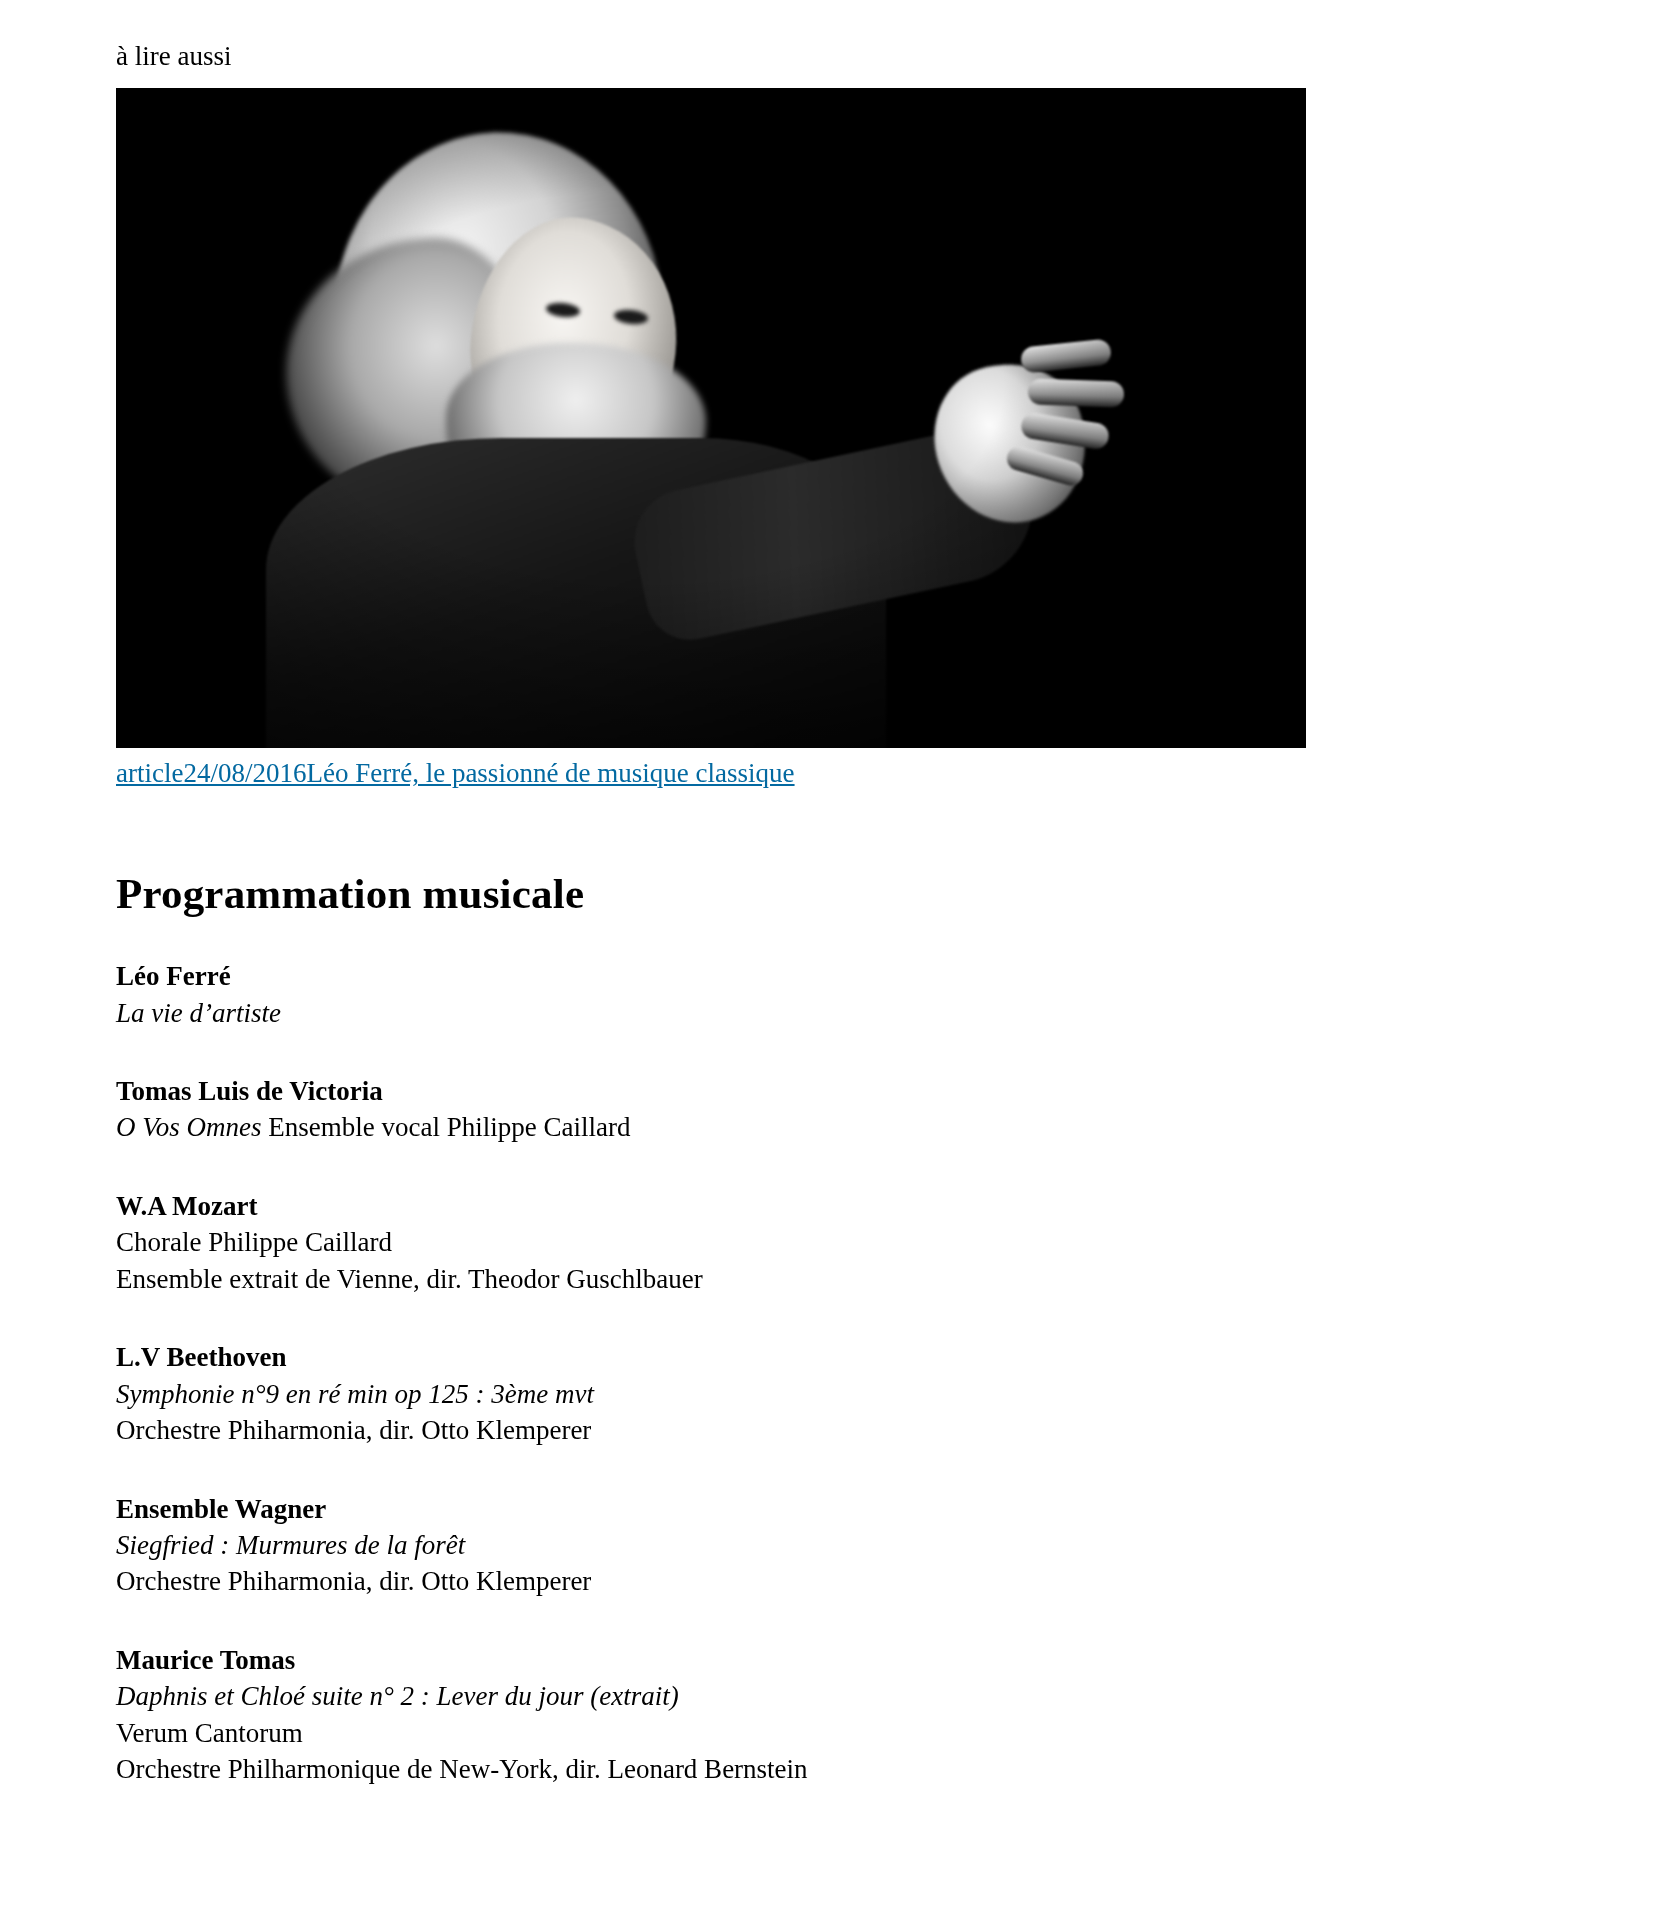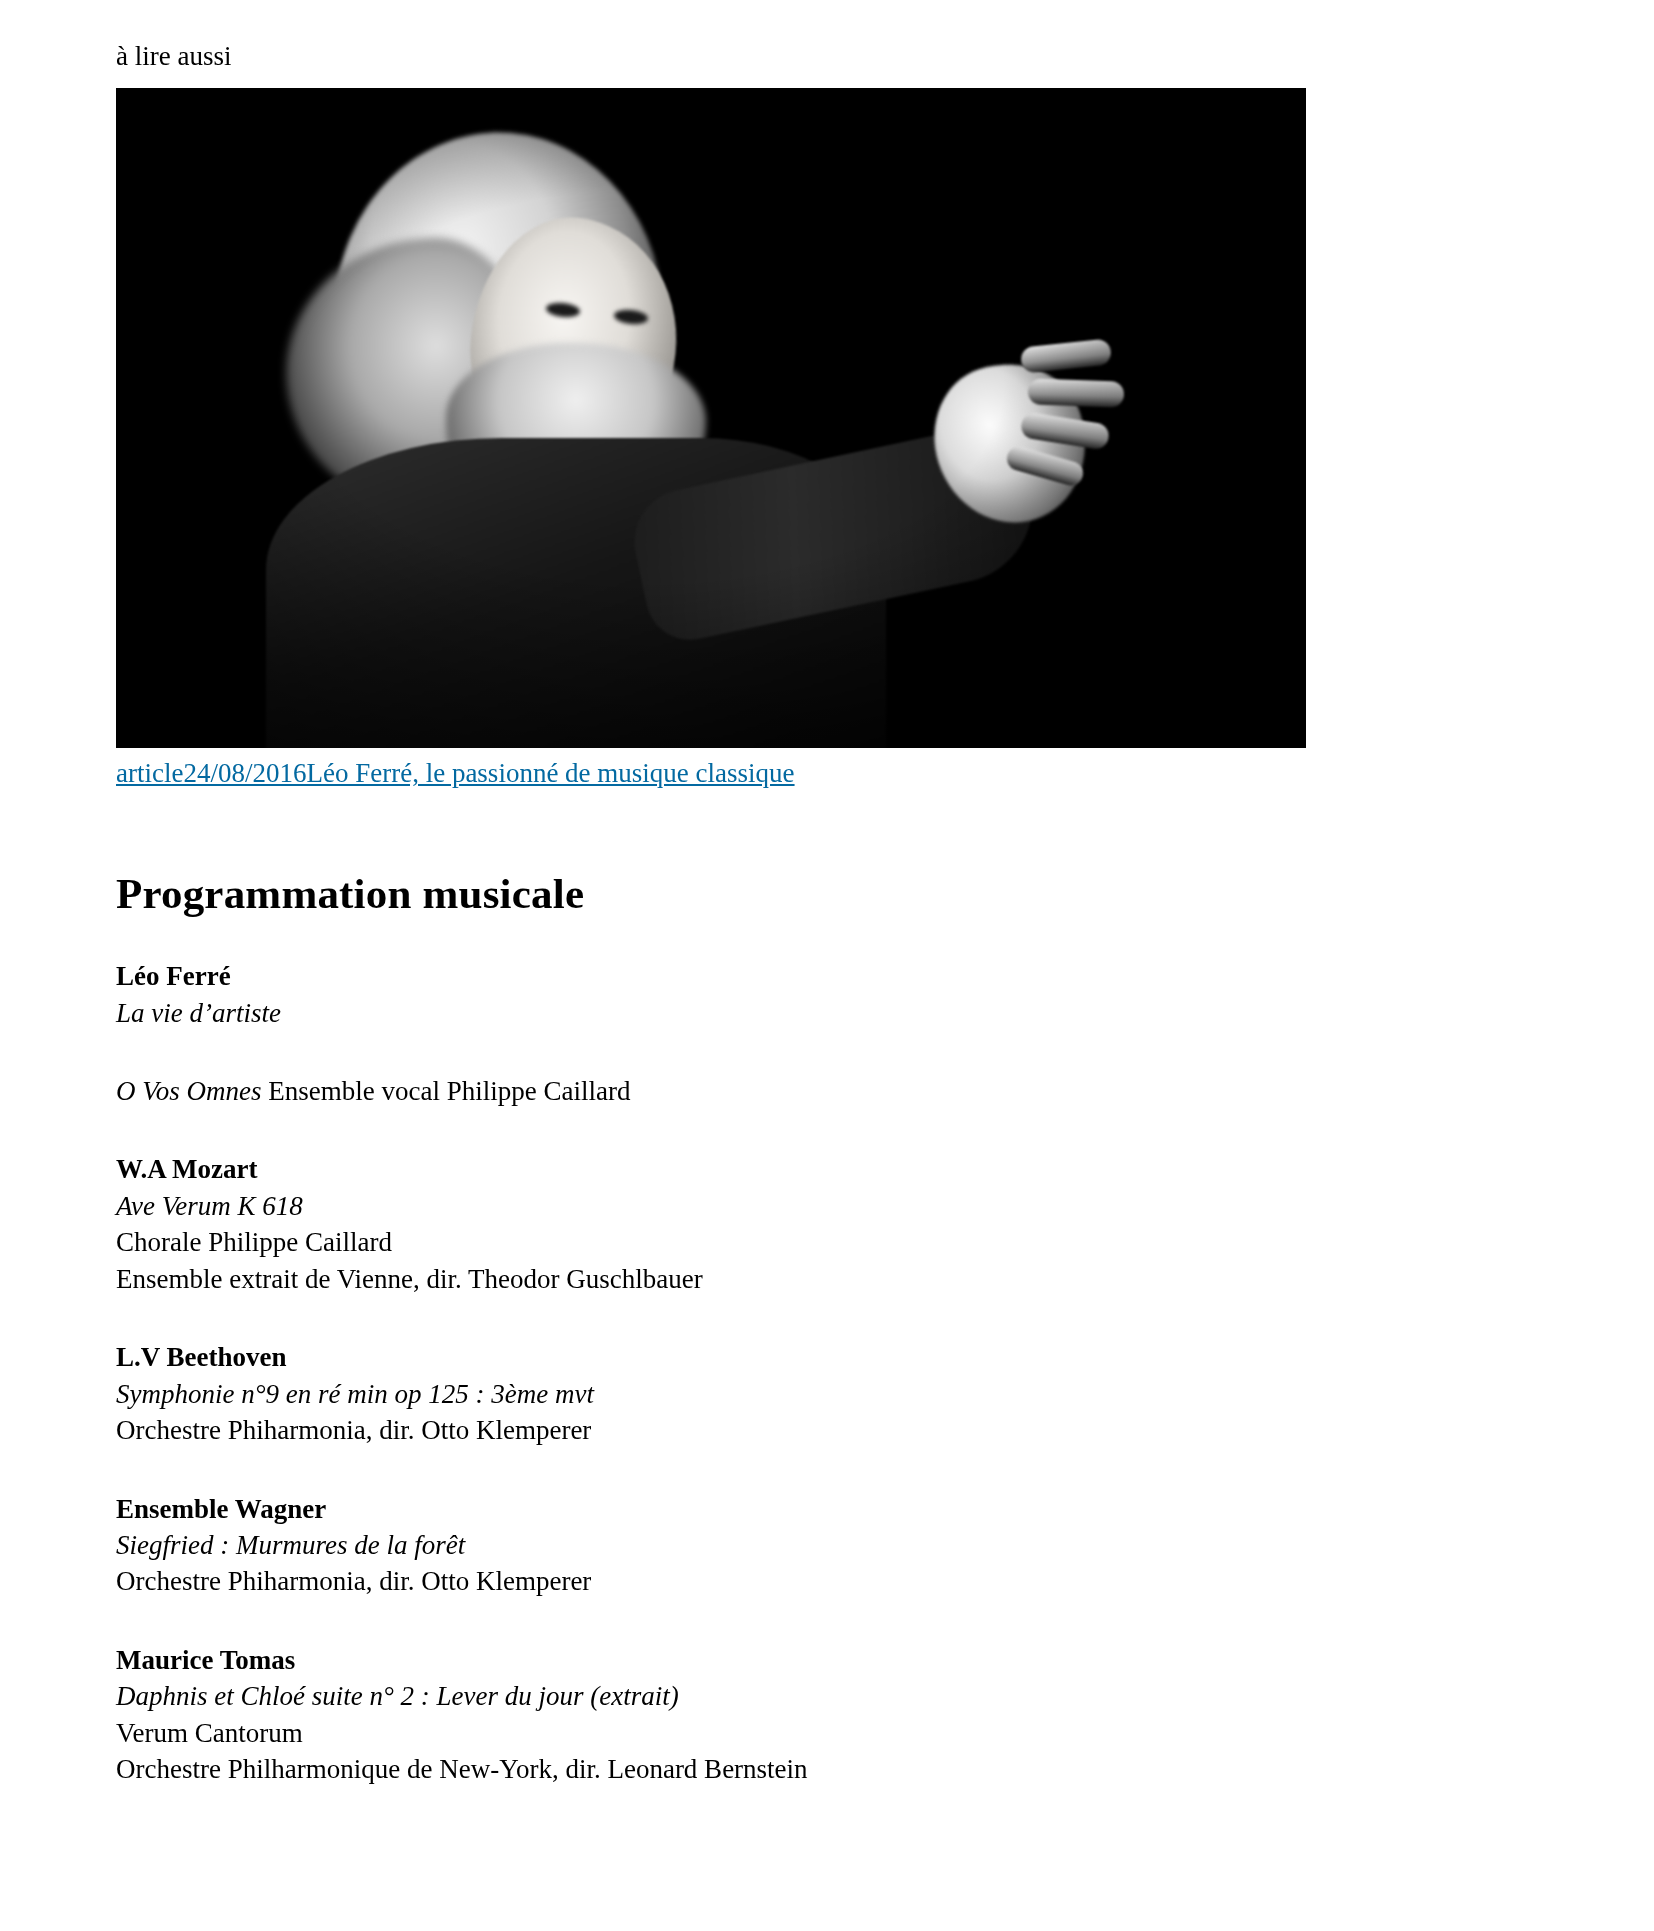--- a/index.html
+++ b/index.html
@@ -208,25 +208,25 @@
     </div>
 
     <h2 class="section-title">Programmation musicale</h2>
 
     <div id="programme-list">
         <div class="prog-entry">
           <div class="composer">Léo Ferré</div>
           <div class="line"><span class="work">La vie d’artiste</span></div>
         </div>
         <div class="prog-entry">
+          <div class="composer">Tomas Luis de Victoria</div>
           <div class="line"><span class="work">O Vos Omnes</span><span> Ensemble vocal Philippe Caillard</span></div>
         </div>
         <div class="prog-entry">
           <div class="composer">W.A Mozart</div>
-          <div class="line"><span class="work">Ave Verum K 618</span></div>
           <div class="line"><span>Chorale Philippe Caillard</span></div>
           <div class="line"><span>Ensemble extrait de Vienne, dir. Theodor Guschlbauer</span></div>
         </div>
         <div class="prog-entry">
           <div class="composer">L.V Beethoven</div>
           <div class="line"><span class="work">Symphonie n°9 en ré min op 125 : 3ème mvt</span></div>
           <div class="line"><span>Orchestre Phiharmonia, dir. Otto Klemperer</span></div>
         </div>
         <div class="prog-entry">
           <div class="composer">Ensemble Wagner</div>

